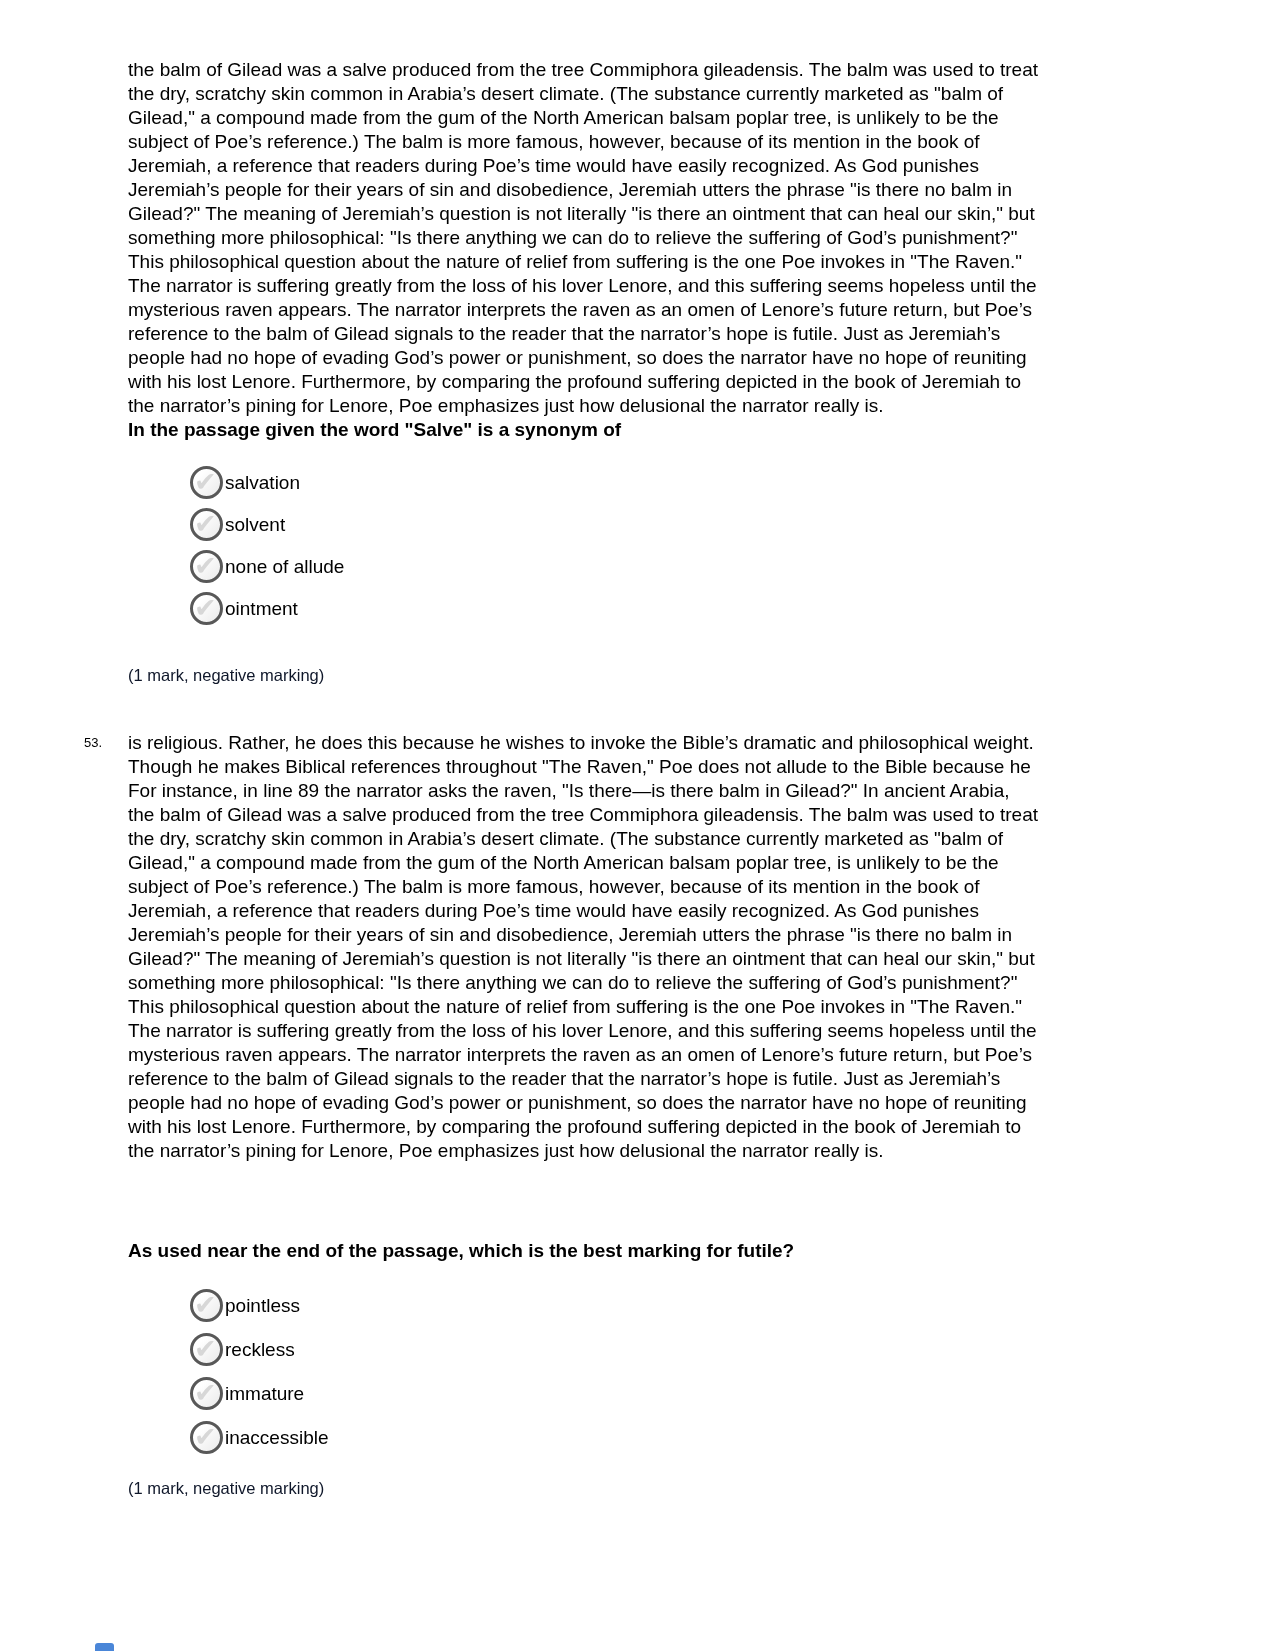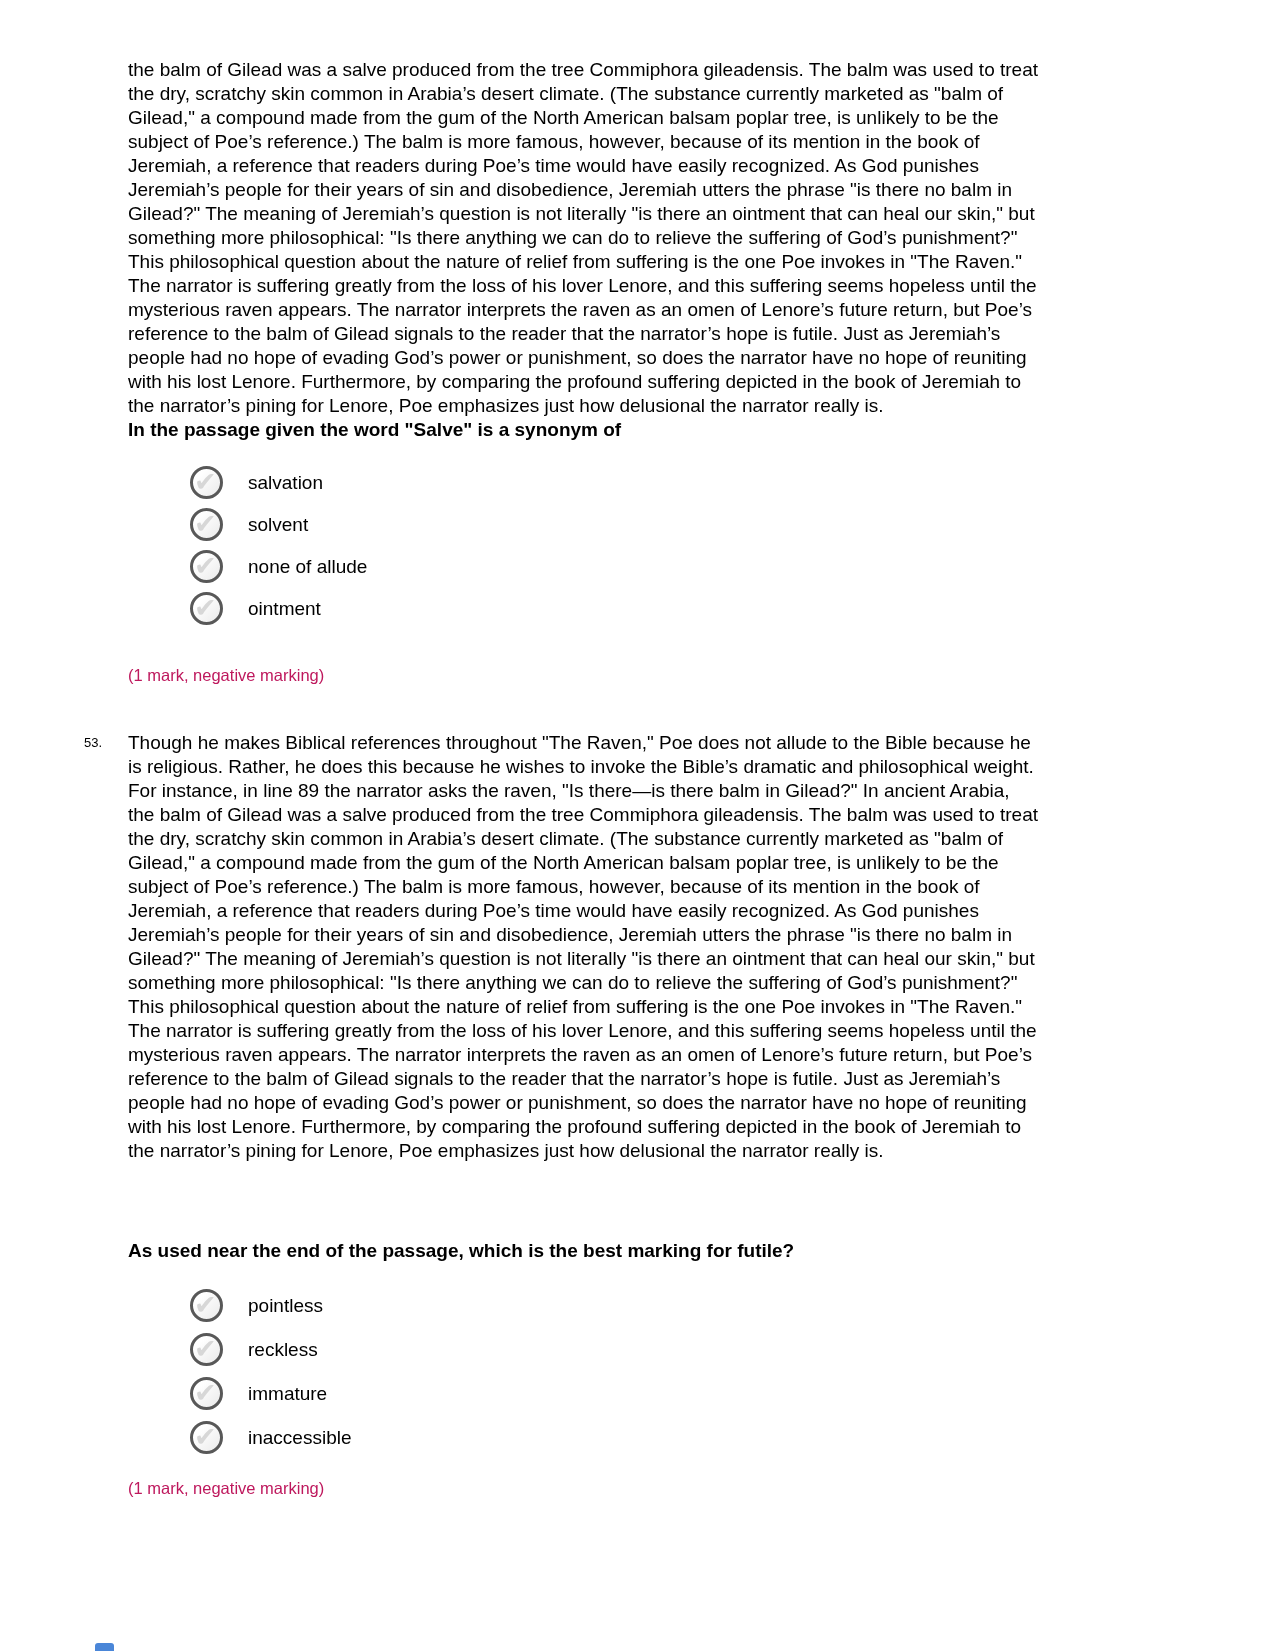--- a/index.html
+++ b/index.html
@@ -54,30 +54,30 @@
   }
   .radio .check {
     position: absolute;
     left: 1px;
     top: -3px;
     font-size: 27px;
     line-height: 32px;
     color: #d7d7d7;
   }
   .option .opt-label {
-    margin-left: 25px;
+    margin-left: 2px;
     font-size: 19px;
     line-height: 24px;
     white-space: nowrap;
   }
   .marks-note {
     margin-top: 40px;
     font-size: 16.5px;
     line-height: 20px;
-    color: #be185d;
+    color: #0f172a;
     white-space: nowrap;
   }
   .marks-note-2 { margin-top: 24px; }
   .q53 {
     position: relative;
     margin-top: 46px;
   }
   .qnum {
     position: absolute;
     left: -44px;
@@ -146,22 +146,22 @@
         </span>
       <span class="opt-label">ointment</span>
     </div>
   </div>
 
   <div class="marks-note">(1 mark, negative marking)</div>
 
   <div class="q53">
     <span class="qnum">53.</span>
     <div class="passage">
+      <div class="pline">is religious. Rather, he does this because he wishes to invoke the Bible’s dramatic and philosophical weight.</div>
       <div class="pline">Though he makes Biblical references throughout "The Raven," Poe does not allude to the Bible because he</div>
-      <div class="pline">is religious. Rather, he does this because he wishes to invoke the Bible’s dramatic and philosophical weight.</div>
       <div class="pline">For instance, in line 89 the narrator asks the raven, "Is there—is there balm in Gilead?" In ancient Arabia,</div>
       <div class="pline">the balm of Gilead was a salve produced from the tree Commiphora gileadensis. The balm was used to treat</div>
       <div class="pline">the dry, scratchy skin common in Arabia’s desert climate. (The substance currently marketed as "balm of</div>
       <div class="pline">Gilead," a compound made from the gum of the North American balsam poplar tree, is unlikely to be the</div>
       <div class="pline">subject of Poe’s reference.) The balm is more famous, however, because of its mention in the book of</div>
       <div class="pline">Jeremiah, a reference that readers during Poe’s time would have easily recognized. As God punishes</div>
       <div class="pline">Jeremiah’s people for their years of sin and disobedience, Jeremiah utters the phrase "is there no balm in</div>
       <div class="pline">Gilead?" The meaning of Jeremiah’s question is not literally "is there an ointment that can heal our skin," but</div>
       <div class="pline">something more philosophical: "Is there anything we can do to relieve the suffering of God’s punishment?"</div>
       <div class="pline">This philosophical question about the nature of relief from suffering is the one Poe invokes in "The Raven."</div>

